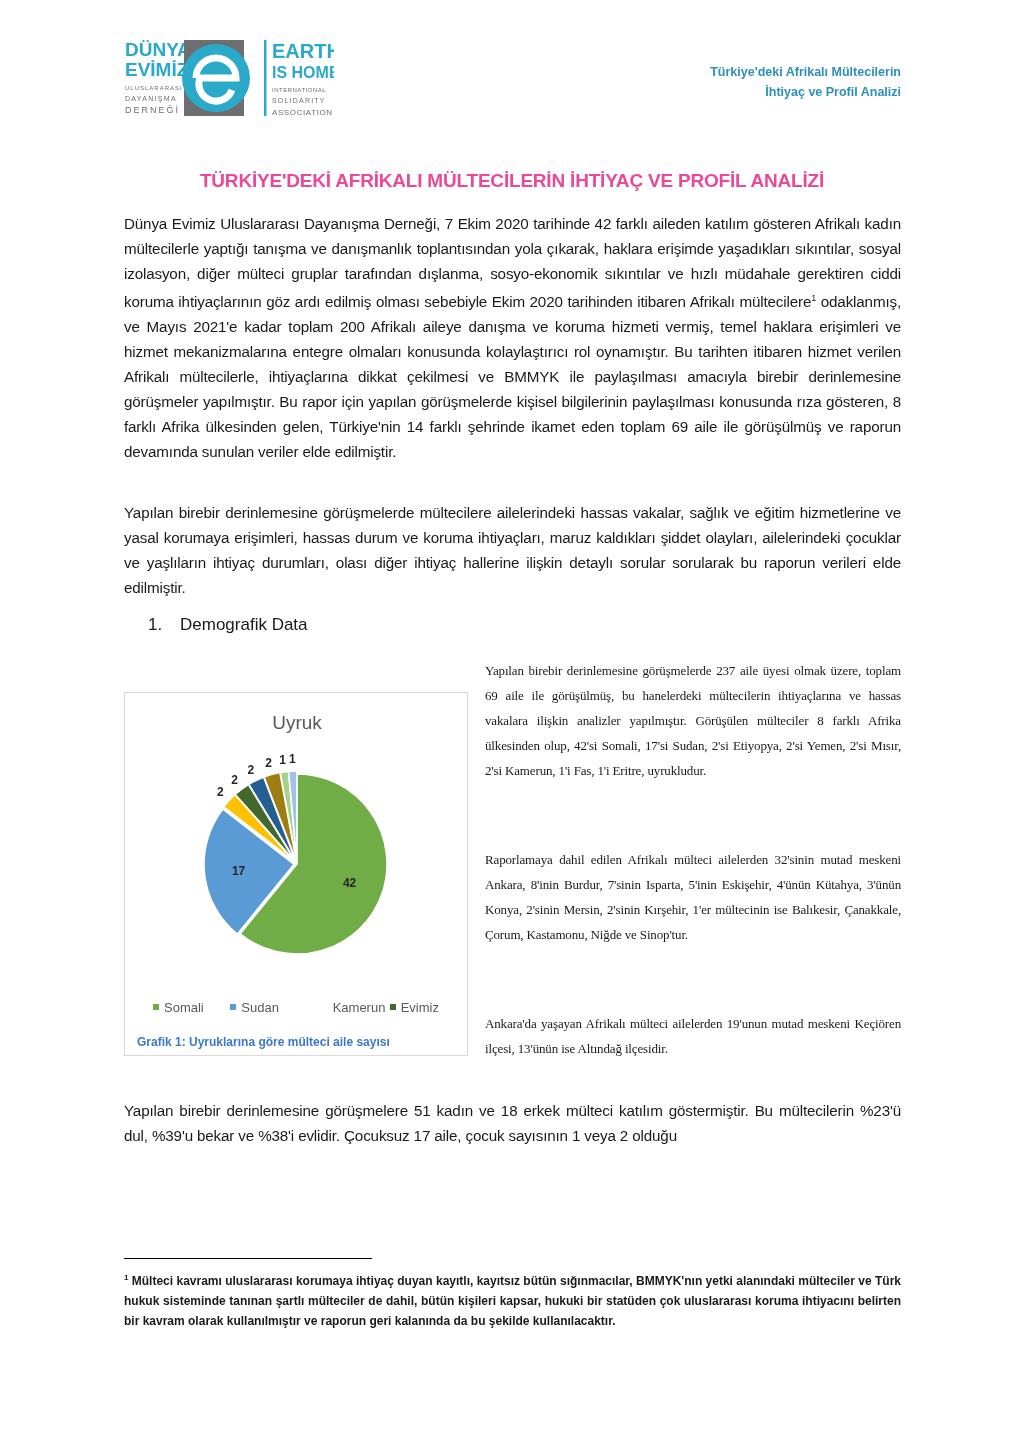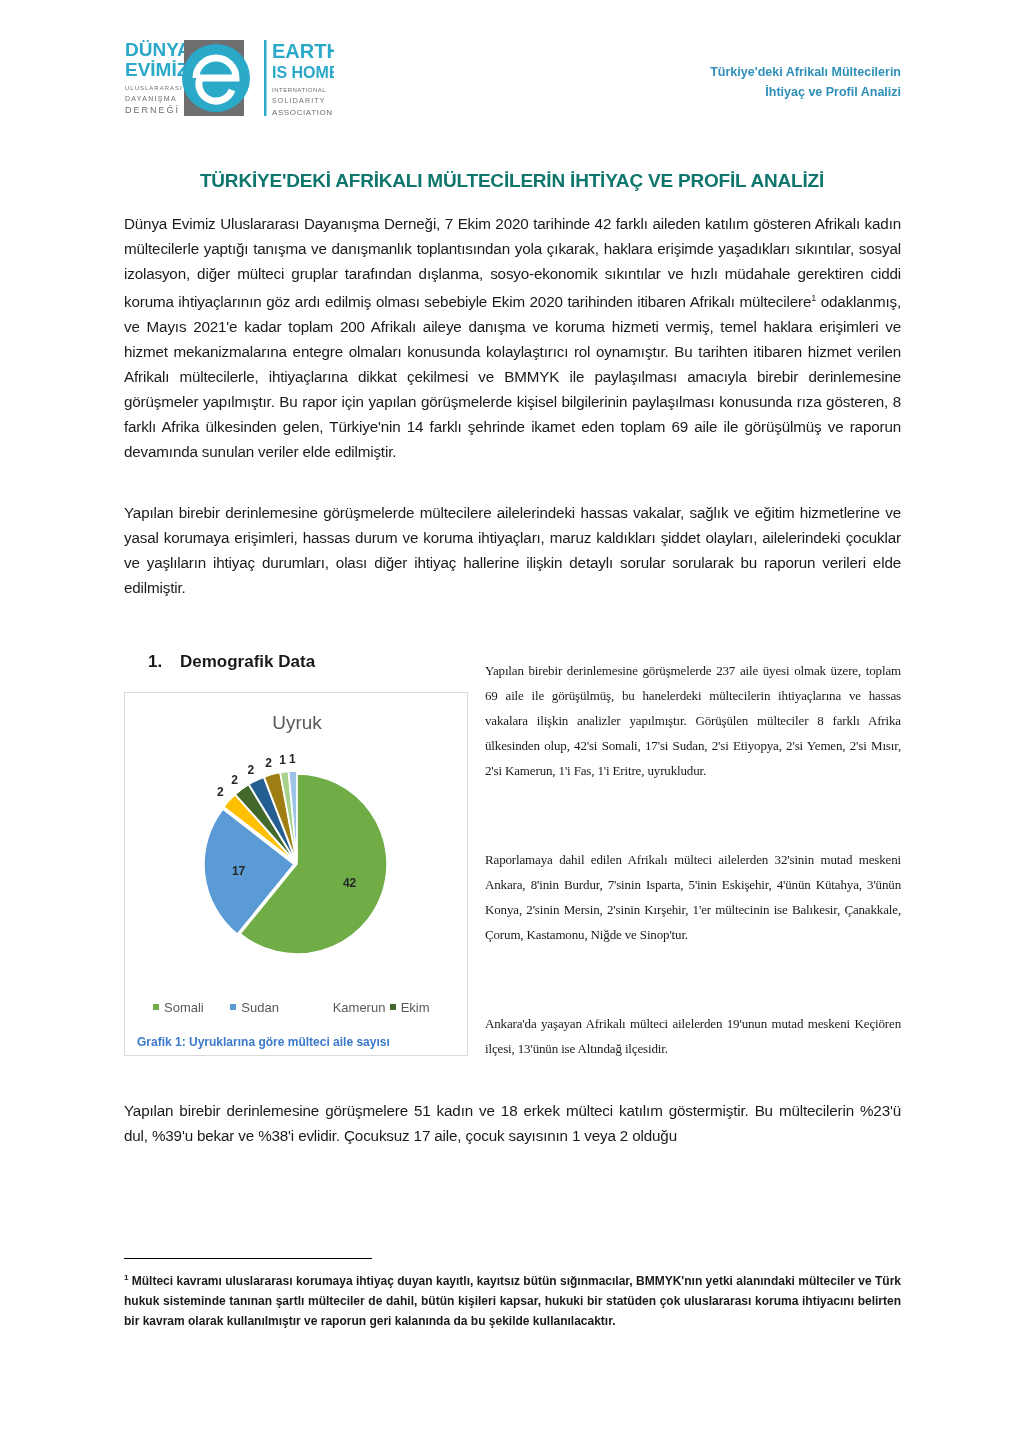--- a/index.html
+++ b/index.html
@@ -1,24 +1,24 @@
 <!DOCTYPE html>
 <html><head>
 <meta charset="utf-8">
 <style>
   html, body { margin:0; padding:0; background:#ffffff; }
   body { width:1024px; height:1449px; position:relative; font-family:"Liberation Sans", "DejaVu Sans", sans-serif; color:#1a1a1a; }
   .logo { position:absolute; left:124px; top:38px; width:210px; height:82px; }
   .header-right { position:absolute; right:123px; top:62px; text-align:right; color:#2e8fb8; font-size:12.5px; font-weight:bold; line-height:20px; }
-  .doc-title { position:absolute; left:0; right:0; top:170px; text-align:center; color:#0f766e; font-size:19px; font-weight:bold; letter-spacing:-0.2px; }
+  .doc-title { position:absolute; left:0; right:0; top:170px; text-align:center; color:#ec4899; font-size:19px; font-weight:bold; letter-spacing:-0.2px; }
   .para { position:absolute; left:124px; width:777px; font-size:15.2px; line-height:25px; text-align:justify; letter-spacing:-0.15px; }
   .para sup { font-size:9px; }
   .p1 { top:211px; }
   .p2 { top:500px; }
-  .section { position:absolute; left:148px; top:615px; font-size:17px; font-weight:bold;margin-top:37px; }
+  .section { position:absolute; left:148px; top:615px; font-size:17px; font-weight:normal; }
   .section .num { display:inline-block; width:32px; }
   .chart-box { position:absolute; left:124px; top:692px; width:344px; height:364px; border:1px solid #d9d9d9; box-sizing:border-box; }
   .chart-box svg { position:absolute; left:0; top:0; }
   .legend { position:absolute; left:0; right:0; top:300px; font-size:13px; color:#595959; }
   .legend-row { display:flex; padding-left:28px; height:28px; align-items:center; }
   .legend-item { display:flex; align-items:center; margin-right:12px; }
   .legend-swatch { width:6px; height:6px; margin-right:5px; display:inline-block; }
   .caption { position:absolute; left:137px; top:1035px; font-size:12px; font-weight:bold; color:#3a78c9; }
   .rcol { position:absolute; left:485px; width:416px; font-size:13px; line-height:25px; text-align:justify; letter-spacing:-0.15px;font-family:Liberation Serif, serif; }
   .r1 { top:658px; }
@@ -101,21 +101,21 @@
         <div class="legend-item" style="width: 70px;">
           <span class="legend-swatch" style="background: rgb(91, 155, 213);"></span>
           <span>Sudan</span>
         </div>
         <div class="legend-item" style="width: 70px; gap: 20px;">
           <span class="legend-swatch" style="background: rgb(255, 192, 0);"></span>
           <span>Kamerun</span>
         </div>
         <div class="legend-item" style="width: 70px;">
           <span class="legend-swatch" style="background: rgb(67, 104, 43);"></span>
-          <span>Ekim</span>
+          <span>Evimiz</span>
         </div>
       </div>
     </div>
 </div>
 
 <div class="caption">Grafik 1: Uyruklarına göre mülteci aile sayısı</div>
 
 <div class="rcol r1">Yapılan birebir derinlemesine görüşmelerde 237 aile üyesi olmak üzere, toplam 69 aile ile görüşülmüş, bu hanelerdeki mültecilerin ihtiyaçlarına ve hassas vakalara ilişkin analizler yapılmıştır. Görüşülen mülteciler 8 farklı Afrika ülkesinden olup, 42'si Somali, 17'si Sudan, 2'si Etiyopya, 2'si Yemen, 2'si Mısır, 2'si Kamerun, 1'i Fas, 1'i Eritre, uyrukludur.</div>
 <div class="rcol r2">Raporlamaya dahil edilen Afrikalı mülteci ailelerden 32'sinin mutad meskeni Ankara, 8'inin Burdur, 7'sinin Isparta, 5'inin Eskişehir, 4'ünün Kütahya, 3'ünün Konya, 2'sinin Mersin, 2'sinin Kırşehir, 1'er mültecinin ise Balıkesir, Çanakkale, Çorum, Kastamonu, Niğde ve Sinop'tur.</div>
 <div class="rcol r3">Ankara'da yaşayan Afrikalı mülteci ailelerden 19'unun mutad meskeni Keçiören ilçesi, 13'ünün ise Altındağ ilçesidir.</div>

